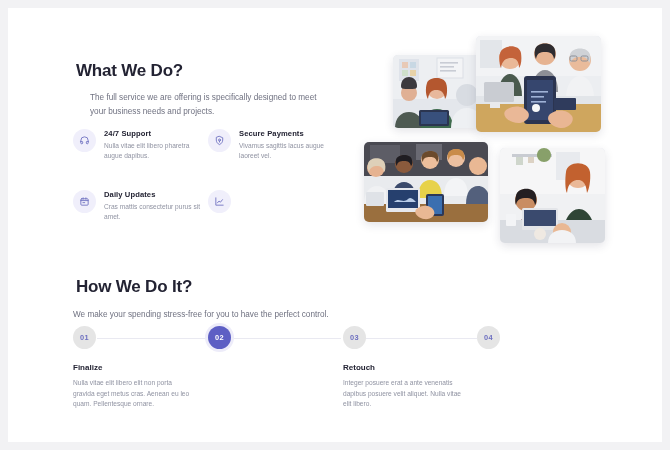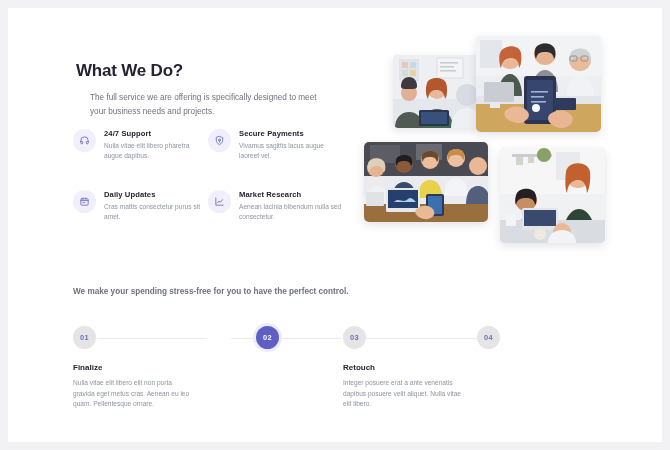--- a/index.html
+++ b/index.html
@@ -49,37 +49,37 @@
   }
   .photo .sky{position:absolute;inset:0;}
   .ph1{left:33px;top:25px;width:87px;height:73px;}
   .ph2{left:116px;top:6px;width:125px;height:96px;}
   .ph3{left:4px;top:112px;width:124px;height:80px;}
   .ph4{left:140px;top:118px;width:105px;height:95px;}
 
   
   .sec-how{position:absolute;left:0;top:248px;width:654px;height:186px;}
   .s2-head{position:absolute;left:65px;top:18px;}
-  .s2-sub{margin:11px 0 0 0;font-size:8.2px;line-height:13px;color:#6f7180;font-weight:bold;}
+  .s2-sub{margin:11px 0 0 0;font-size:8.2px;line-height:13px;color:#6f7180;}
 
   .steps{position:absolute;left:65px;top:70px;width:530px;}
   .track{position:relative;height:24px;}
   .line{
     position:absolute;top:11.5px;height:1px;background:#e9e9f1;
   }
   .l1{left:24px;width:110px;}
   .l2{left:158px;width:110px;}
   .l3{left:292px;width:112px;}
   .circle{
     position:absolute;top:0;width:23px;height:23px;border-radius:50%;
     display:flex;align-items:center;justify-content:center;
     font-size:7.4px;font-weight:bold;letter-spacing:.3px;
   }
   .circle.idle{background:#e5e5e5;color:#6d6fc0;}
-  .circle.active{background:#5d5fc4;color:#ffffff;box-shadow:0 0 0 3px #edecf9;margin-left:48px;}
+  .circle.active{background:#5d5fc4;color:#ffffff;box-shadow:0 0 0 3px #edecf9;}
   .c1{left:0;}
   .c2{left:135px;}
   .c3{left:270px;}
   .c4{left:404px;}
 
   .stepcols{position:relative;margin-top:13px;height:60px;}
   .stepcol{position:absolute;top:0;width:122px;}
   .sc1{left:0;}
   .sc2{left:135px;}
   .sc3{left:270px;}
@@ -148,24 +148,20 @@
           </div>
         </div>
 
         <div class="fitem">
           <span class="ico">
             <svg width="11" height="11" viewBox="0 0 24 24" fill="none" stroke="#6d6fc0" stroke-width="1.9" stroke-linecap="round" stroke-linejoin="round">
               <path d="M4 4v16h16"></path>
               <path d="M7.5 15l3.5-4 3 2.5 4.5-5.5"></path>
             </svg>
           </span>
-          <div class="fbody">
-            <div class="ftitle">Market Research</div>
-            <div class="fdesc">Aenean lacinia bibendum nulla sed consectetur.</div>
-          </div>
         </div>
 
       </div>
     </div>
 
     <div class="collage">
 
       <div class="photo ph1">
         <svg class="sky" viewBox="0 0 87 73" preserveAspectRatio="xMidYMid slice">
           <rect width="87" height="73" fill="#edeff2"></rect>
@@ -279,20 +275,21 @@
           <circle cx="40" cy="86" r="6" fill="#efe9e2"></circle>
         </svg>
       </div>
 
     </div>
   </section>
 
   <section class="sec-how">
 
     <div class="s2-head">
+      <h1 class="heading">How We Do It?</h1>
       <p class="s2-sub">We make your spending stress-free for you to have the perfect control.</p>
     </div>
 
     <div class="steps">
 
       <div class="track">
         <div class="line l1"></div>
         <div class="line l2"></div>
         <div class="line l3"></div>
 

